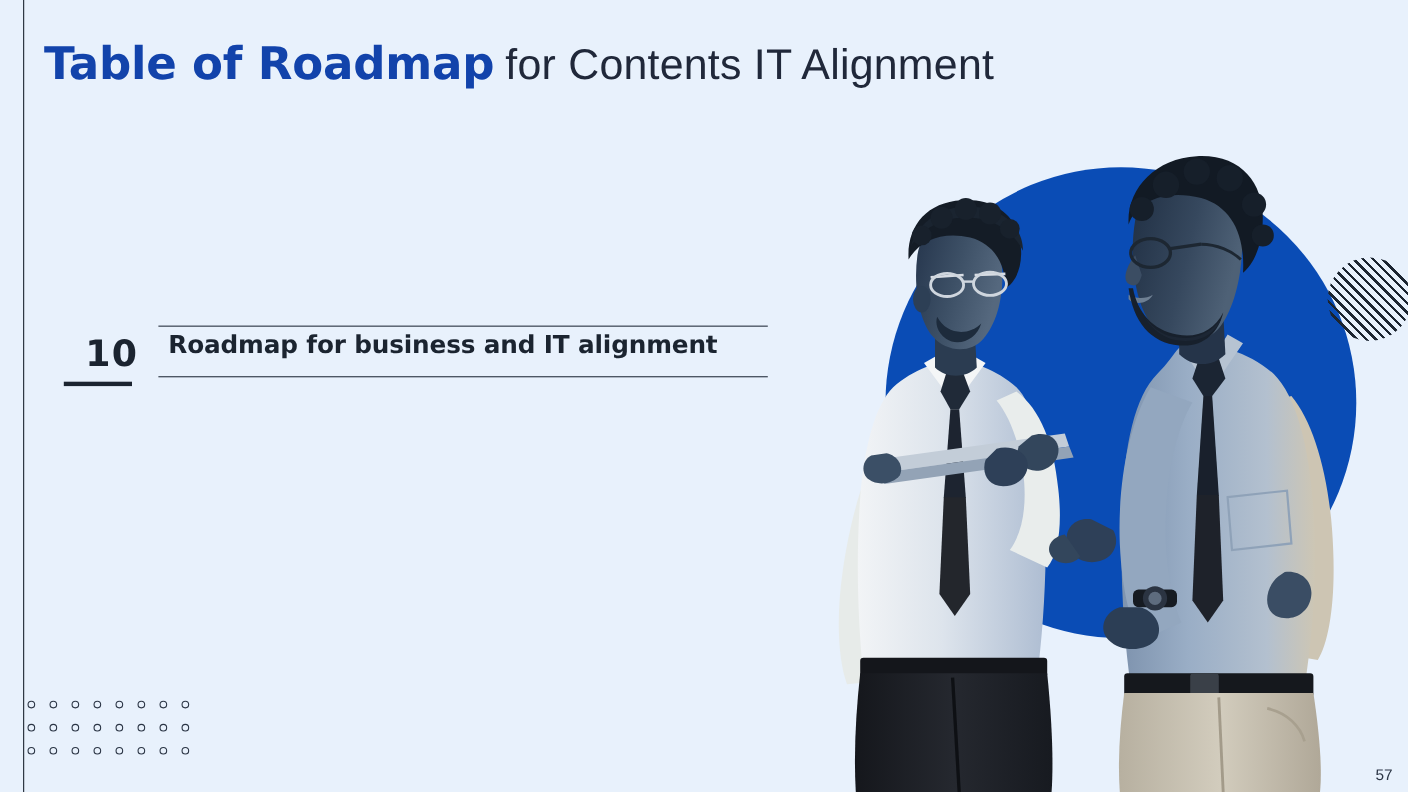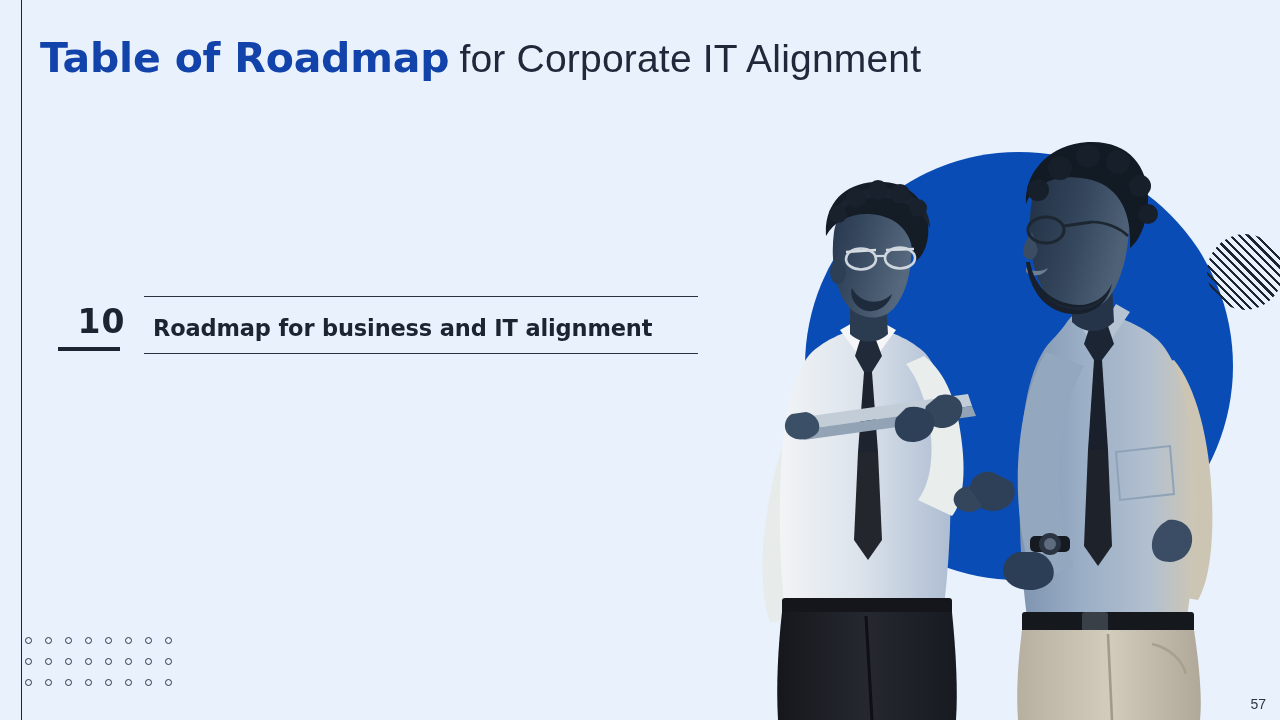--- a/index.html
+++ b/index.html
@@ -83,24 +83,24 @@
     position: absolute;
     left: 0px;
     top: 51px;
     width: 62px;
     height: 4px;
     background: #1b2430;
   }
   .toc-text-wrap {
     flex: 1 1 auto;
     position: relative;
-    padding-top: 18px;
+    padding-top: 4px;
     border-top: 1.2px solid #27313f;
     border-bottom: 1.2px solid #27313f;
-    height: 58px;
+    height: 47px;
     box-sizing: border-box;
     margin-left: 2px;
   }
   .toc-text {
     font-family: "DejaVu Sans", "Liberation Sans", sans-serif;
     font-size: 22.5px;
     font-weight: 700;
     color: #1b2430;
     letter-spacing: -0.15px;
     white-space: nowrap;
@@ -173,21 +173,21 @@
   }
 </style>
 </head>
 <body>
 
 <div id="slide">
 
   <div id="left-rule"></div>
 
   <div id="title-block">
-    <span id="title-strong">Table of Roadmap</span><span id="title-rest">for Corporate IT Alignment</span>
+    <span id="title-strong">Table of Roadmap</span><span id="title-rest">for Contents IT Alignment</span>
   </div>
 
   <div id="toc-list">
     <div class="toc-row">
       <div class="toc-num-wrap">
         <span class="toc-num">10</span>
         <div class="toc-num-rule"></div>
       </div>
       <div class="toc-text-wrap">
         <span class="toc-text">Roadmap for business and IT alignment</span>

